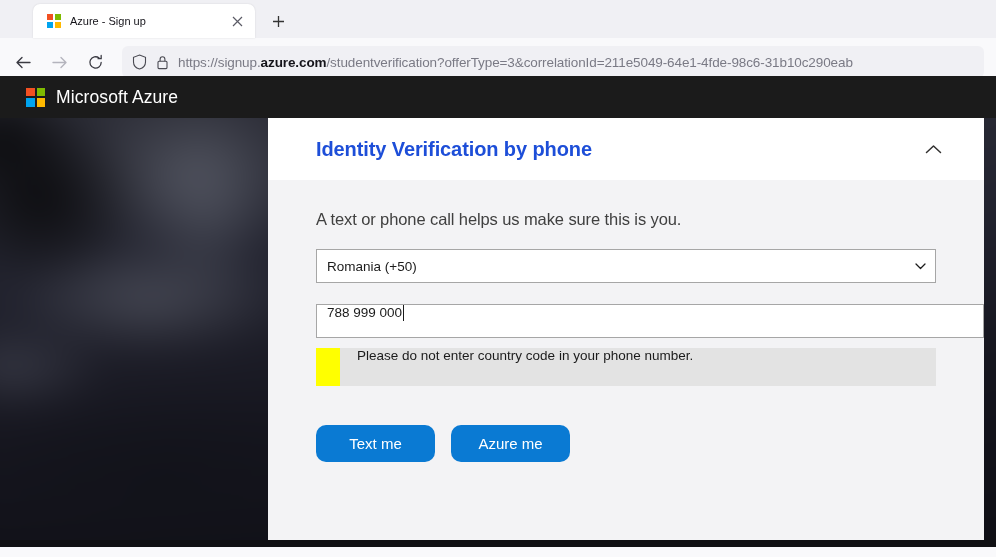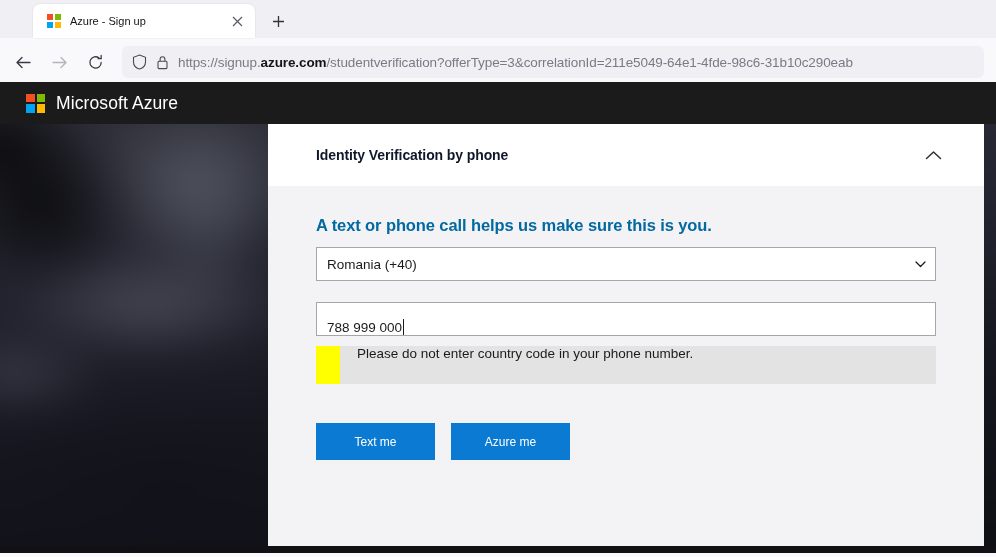--- a/index.html
+++ b/index.html
@@ -118,21 +118,21 @@
     color: #7a7a85;
     white-space: nowrap;
     overflow: hidden;
     letter-spacing: -0.1px;
   }
   .url-text .host { color: #15141a; font-weight: 600; }
 
   
   .page {
     position: absolute;
-    top: 82px; left: 0;
+    top: 76px; left: 0;
     width: 996px;
     height: 471px;
     overflow: hidden;
     background: #000;
   }
 
   .azure-header {
     height: 42px;
     background: #1b1b1b;
     display: flex;
@@ -198,41 +198,40 @@
 
   .card-header {
     height: 62px;
     background: #ffffff;
     display: flex;
     align-items: center;
     justify-content: space-between;
     padding: 0 36px 0 48px;
   }
   .card-title {
-    font-size: 14px;
+    font-size: 20px;
     font-weight: bold;
-    color: #0f172a;
+    color: #1d4ed8;
     letter-spacing: -0.1px;
   }
   .collapse-btn {
     width: 30px; height: 30px;
     display: flex; align-items: center; justify-content: center;
     color: #323130;
   }
 
   .card-body {
     padding: 30px 48px 0 48px;
   }
 
   .lede {
     font-size: 16.5px;
-    color: #0369a1;
-    margin-bottom: 12px;
+    color: #404040;
+    margin-bottom: 20px;
     letter-spacing: -0.1px;
-    font-weight: bold;
   }
 
   .field-label {
     font-size: 13.5px;
     color: #1b1b1b;
     margin-bottom: 7px;
     font-weight: 400;
   }
 
   .select-wrap {
@@ -254,26 +253,26 @@
   }
   .select-caret {
     position: absolute;
     right: 10px; top: 0; bottom: 0;
     display: flex; align-items: center;
     color: #1b1b1b;
     pointer-events: none;
   }
 
   .input-box {
-    width: 620px;
+    width: 668px;
     height: 34px;
     background: #ffffff;
     border: 1px solid #a6a6a6;
     display: flex;
-    align-items: flex-end;
+    align-items: flex-start;
     padding: 0 10px;
     font-size: 13.5px;
     color: #1b1b1b;
     position: relative;
   }
   .caret {
     display: inline-block;
     width: 1px;
     height: 16px;
     background: #1b1b1b;
@@ -304,23 +303,23 @@
   .btn-row {
     display: flex;
     gap: 16px;
     margin-top: 39px;
   }
   .btn {
     min-width: 119px;
     height: 37px;
     background: #0a7ad3;
     color: #ffffff;
-    font-size: 12px;
+    font-size: 15px;
     border: none;
-    border-radius: 0;
+    border-radius: 10px;
     display: flex;
     align-items: center;
     justify-content: center;
     padding: 0 18px;
     font-family: "Liberation Sans", sans-serif;
   }
 
   .bottom-bar {
     position: absolute;
     bottom: 0; left: 0;
@@ -416,21 +415,21 @@
             <path d="M1.5 8.5 L8.5 2 L15.5 8.5"></path>
           </svg>
         </span>
       </div>
 
       <div class="card-body">
 
         <div class="lede">A text or phone call helps us make sure this is you.</div>
 
         <div class="select-wrap">
-          <div class="select-box">Romania (+40)</div>
+          <div class="select-box">Romania (+50)</div>
           <span class="select-caret">
             <svg width="11" height="7" viewBox="0 0 11 7" fill="none" stroke="currentColor" stroke-width="1.25" stroke-linecap="round" stroke-linejoin="round">
               <path d="M1 1 L5.5 5.5 L10 1"></path>
             </svg>
           </span>
         </div>
 
         <div class="input-box">
           <span>788 999 000</span>
             <span class="caret"></span>

